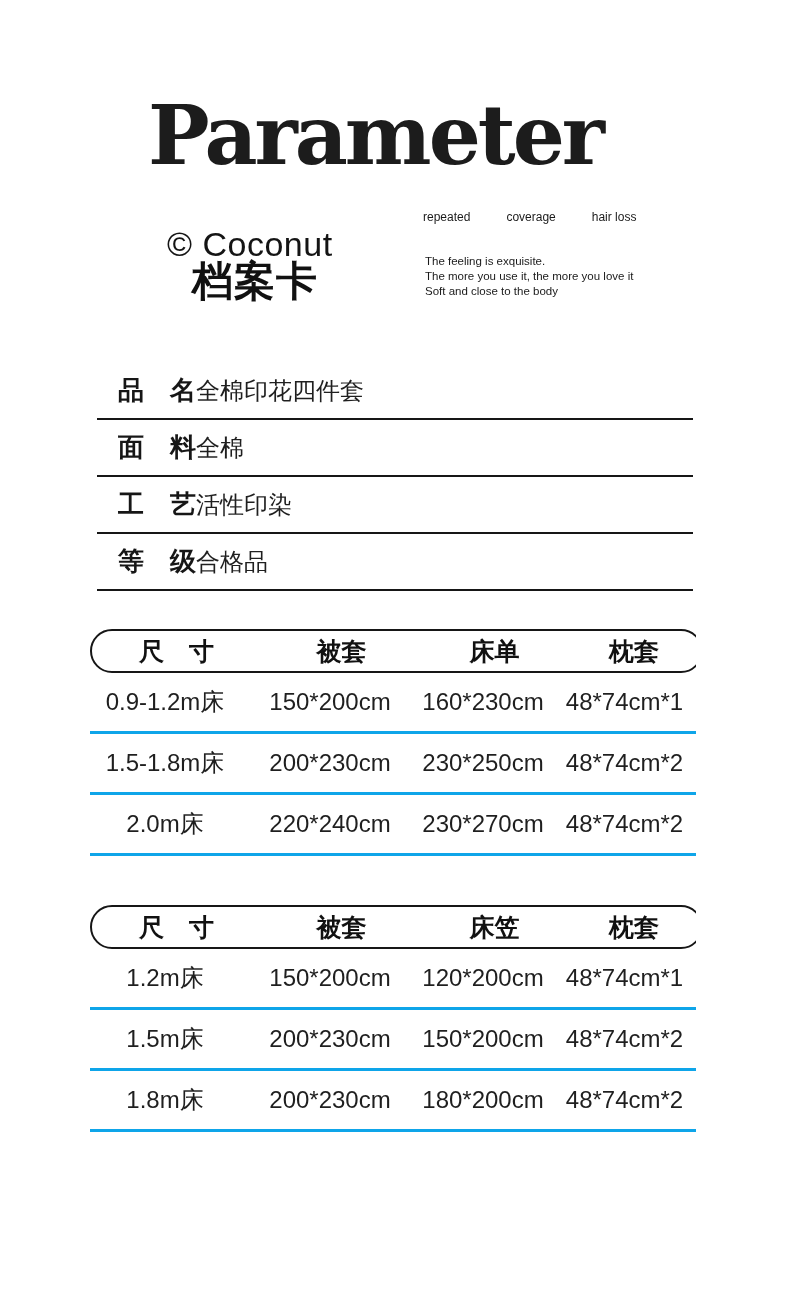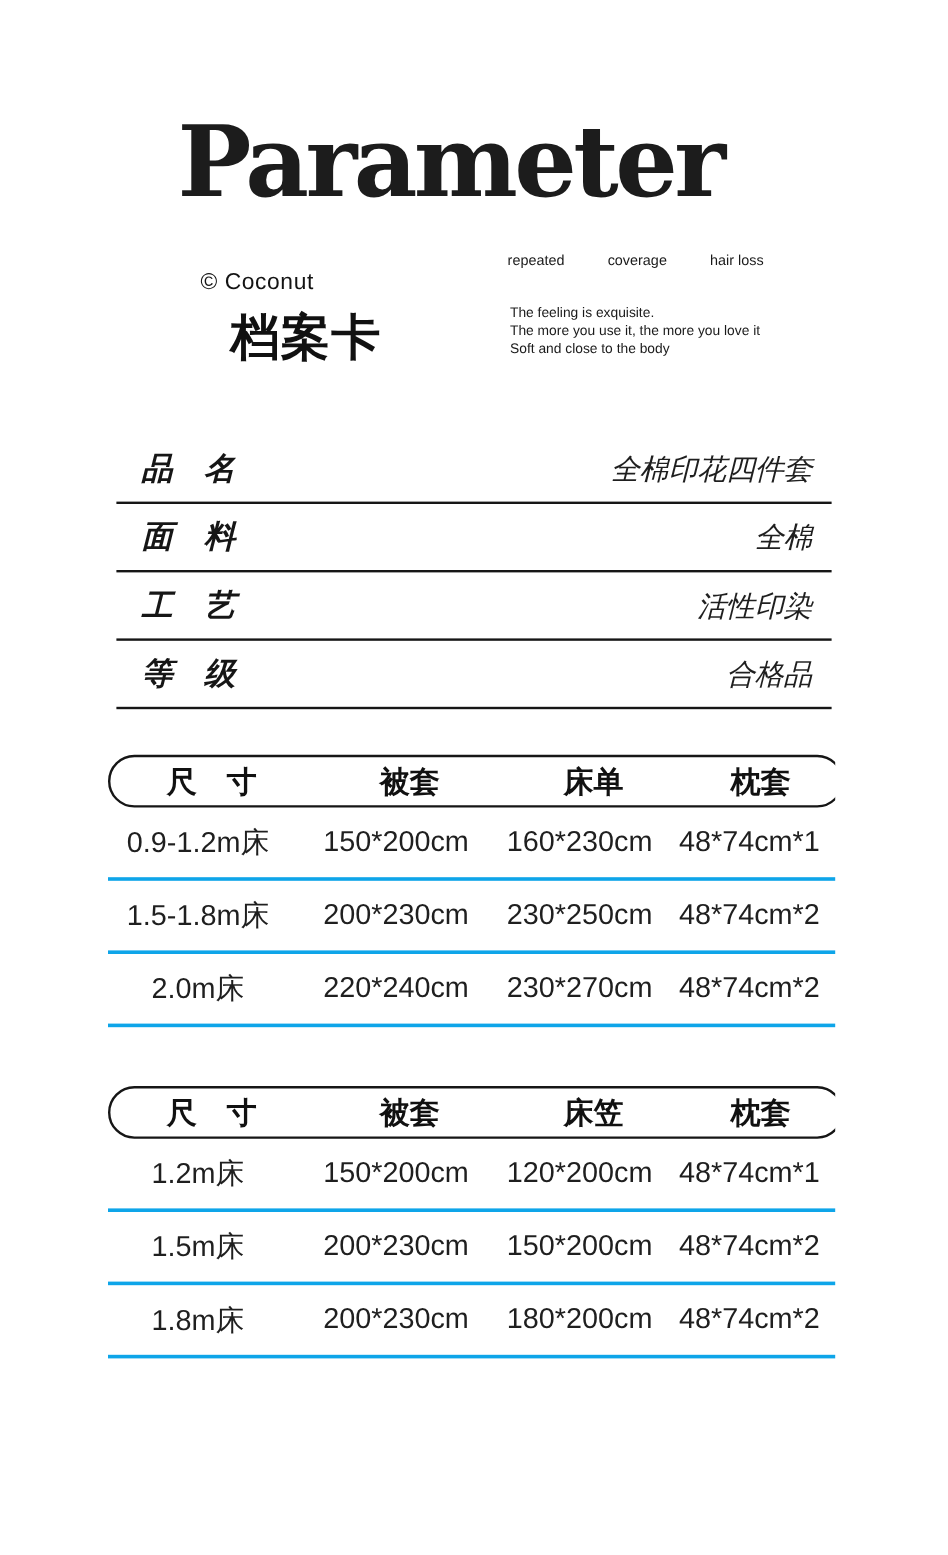--- a/index.html
+++ b/index.html
@@ -5,32 +5,32 @@
   html,body{margin:0;padding:0;background:#ffffff;}
   .page{
     position:relative;width:696px;height:1296px;background:#ffffff;
     font-family:"Liberation Sans",sans-serif;color:#1a1a1a;overflow:hidden;
   }
   .title{
     position:absolute;top:94px;left:0;width:750px;margin:0;
     text-align:center;font-family:"DejaVu Serif",serif;font-weight:bold;
     font-size:82px;line-height:1;letter-spacing:-3px;color:#1c1c1c;
   }
-  .brand{position:absolute;left:167px;top:225px;font-size:19px;font-weight:400;color:#141414;letter-spacing:0.5px;}
+  .brand{position:absolute;left:167px;top:225px;font-size:34px;font-weight:400;color:#141414;letter-spacing:0.5px;}
   .card-label{position:absolute;left:192px;top:254px;font-size:41px;font-weight:700;color:#111;letter-spacing:1px;}
   .tags{position:absolute;left:423px;top:210px;display:flex;gap:36px;font-size:12px;color:#1a1a1a;}
   .tagline{position:absolute;left:425px;top:254px;font-size:11.5px;line-height:15px;color:#1a1a1a;}
   
   .specs{position:absolute;left:97px;top:363px;width:596px;}
   .spec-row{
     height:57px;box-sizing:border-box;border-bottom:2px solid #161616;
-    display:flex;justify-content:space-between;align-items:center;font-style:italic;
+    display:flex;justify-content:flex-start;align-items:center;
   }
   .spec-label{font-size:26px;font-weight:700;color:#161616;padding-left:21px;}
-  .spec-value{font-size:24px;color:#1f1f1f;padding-right:16px;margin-left:36px;}
+  .spec-value{font-size:24px;color:#1f1f1f;padding-right:16px;}
   
   .size-table{position:absolute;left:90px;width:613px;}
   .size-table.t1{top:629px;}
   .size-table.t2{top:905px;}
   .pill{
     height:44px;box-sizing:border-box;border:2px solid #161616;border-radius:23px;
     display:grid;grid-template-columns:150px 180px 126px 153px;align-items:center;
   }
   .pill .cell{font-weight:700;font-size:25px;color:#111;text-align:center;padding-left:19px;}
   .trow{

